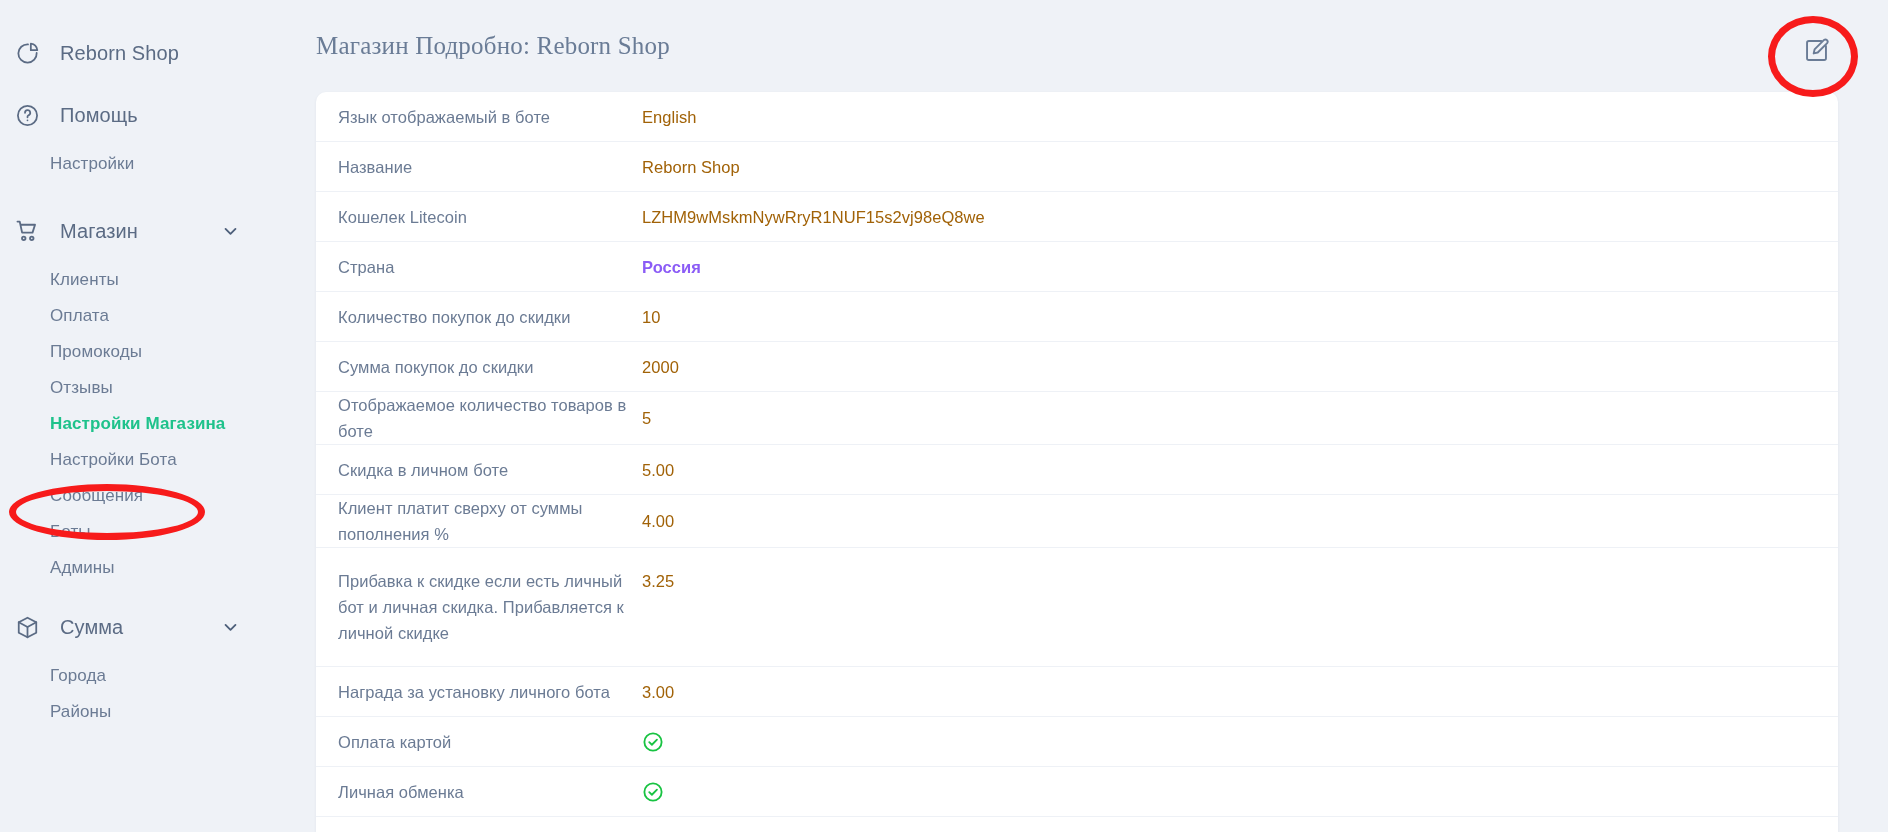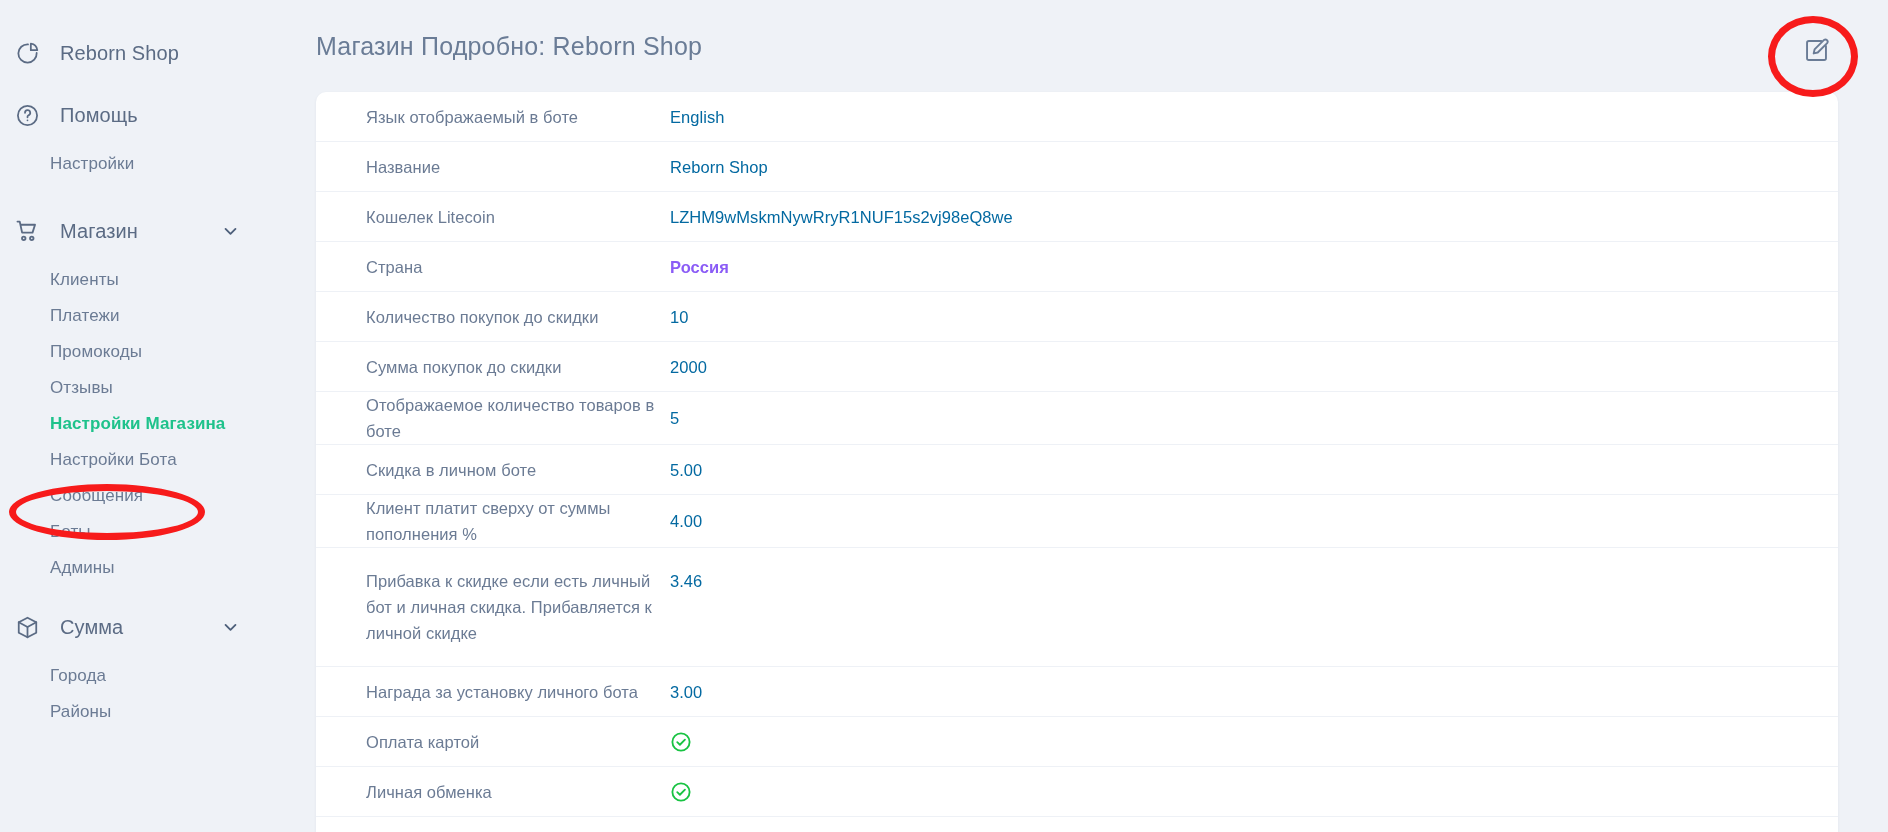--- a/index.html
+++ b/index.html
@@ -124,20 +124,21 @@
     display: flex;
     align-items: center;
     padding-left: 0px;
     position: relative;
   }
   .page-title {
     font-size: 25px;
     color: #6a7c96;
     font-weight: normal;
     letter-spacing: .2px;
+    font-family: Liberation Serif, serif;
   }
 
   .edit-btn {
     position: absolute;
     right: 0px;
     top: 30px;
     width: 44px;
     height: 44px;
     display: flex;
     align-items: center;
@@ -168,26 +169,25 @@
   .row.tall { min-height: 84px; align-items: flex-start; padding-top: 20px; padding-bottom: 20px; }
 
   .cell-label {
     width: 326px;
     flex: 0 0 326px;
     padding-left: 22px;
     font-size: 16.5px;
     color: #6b7b94;
     line-height: 26px;
     letter-spacing: .05px;
-    margin-left: 28px;
   }
   .cell-value {
     flex: 1 1 auto;
     font-size: 16.5px;
-    color: #0369a1;
+    color: #a16207;
     line-height: 26px;
     letter-spacing: .05px;
     display: flex;
     align-items: center;
   }
   .cell-value.green { color: #8b5cf6; font-weight: bold; }
   .row.tall .cell-value { align-items: flex-start; }
 
   .check-icon {
     display: inline-flex;
@@ -245,21 +245,21 @@
         <span class="chev">
           <svg width="17" height="17" viewBox="0 0 24 24" fill="none" stroke="currentColor" stroke-width="2.6" stroke-linecap="round" stroke-linejoin="round">
               <polyline points="5 9 12 16 19 9"></polyline>
             </svg>
         </span>
       </div>
       <div class="sub-item">
           <span class="sub-label">Клиенты</span>
         </div>
       <div class="sub-item">
-          <span class="sub-label">Платежи</span>
+          <span class="sub-label">Оплата</span>
         </div>
       <div class="sub-item">
           <span class="sub-label">Промокоды</span>
         </div>
       <div class="sub-item">
           <span class="sub-label">Отзывы</span>
         </div>
       <div class="sub-item active">
           <span class="sub-label">Настройки Магазина</span>
         </div>
@@ -362,21 +362,21 @@
         <div class="cell-value">5.00</div>
       </div>
 
       <div class="row">
         <div class="cell-label">Клиент платит сверху от суммы пополнения %</div>
         <div class="cell-value">4.00</div>
       </div>
 
       <div class="row tall">
         <div class="cell-label">Прибавка к скидке если есть личный бот и личная скидка. Прибавляется к личной скидке</div>
-        <div class="cell-value">3.46</div>
+        <div class="cell-value">3.25</div>
       </div>
 
       <div class="row">
         <div class="cell-label">Награда за установку личного бота</div>
         <div class="cell-value">3.00</div>
       </div>
 
       <div class="row">
         <div class="cell-label">Оплата картой</div>
         <div class="cell-value">

